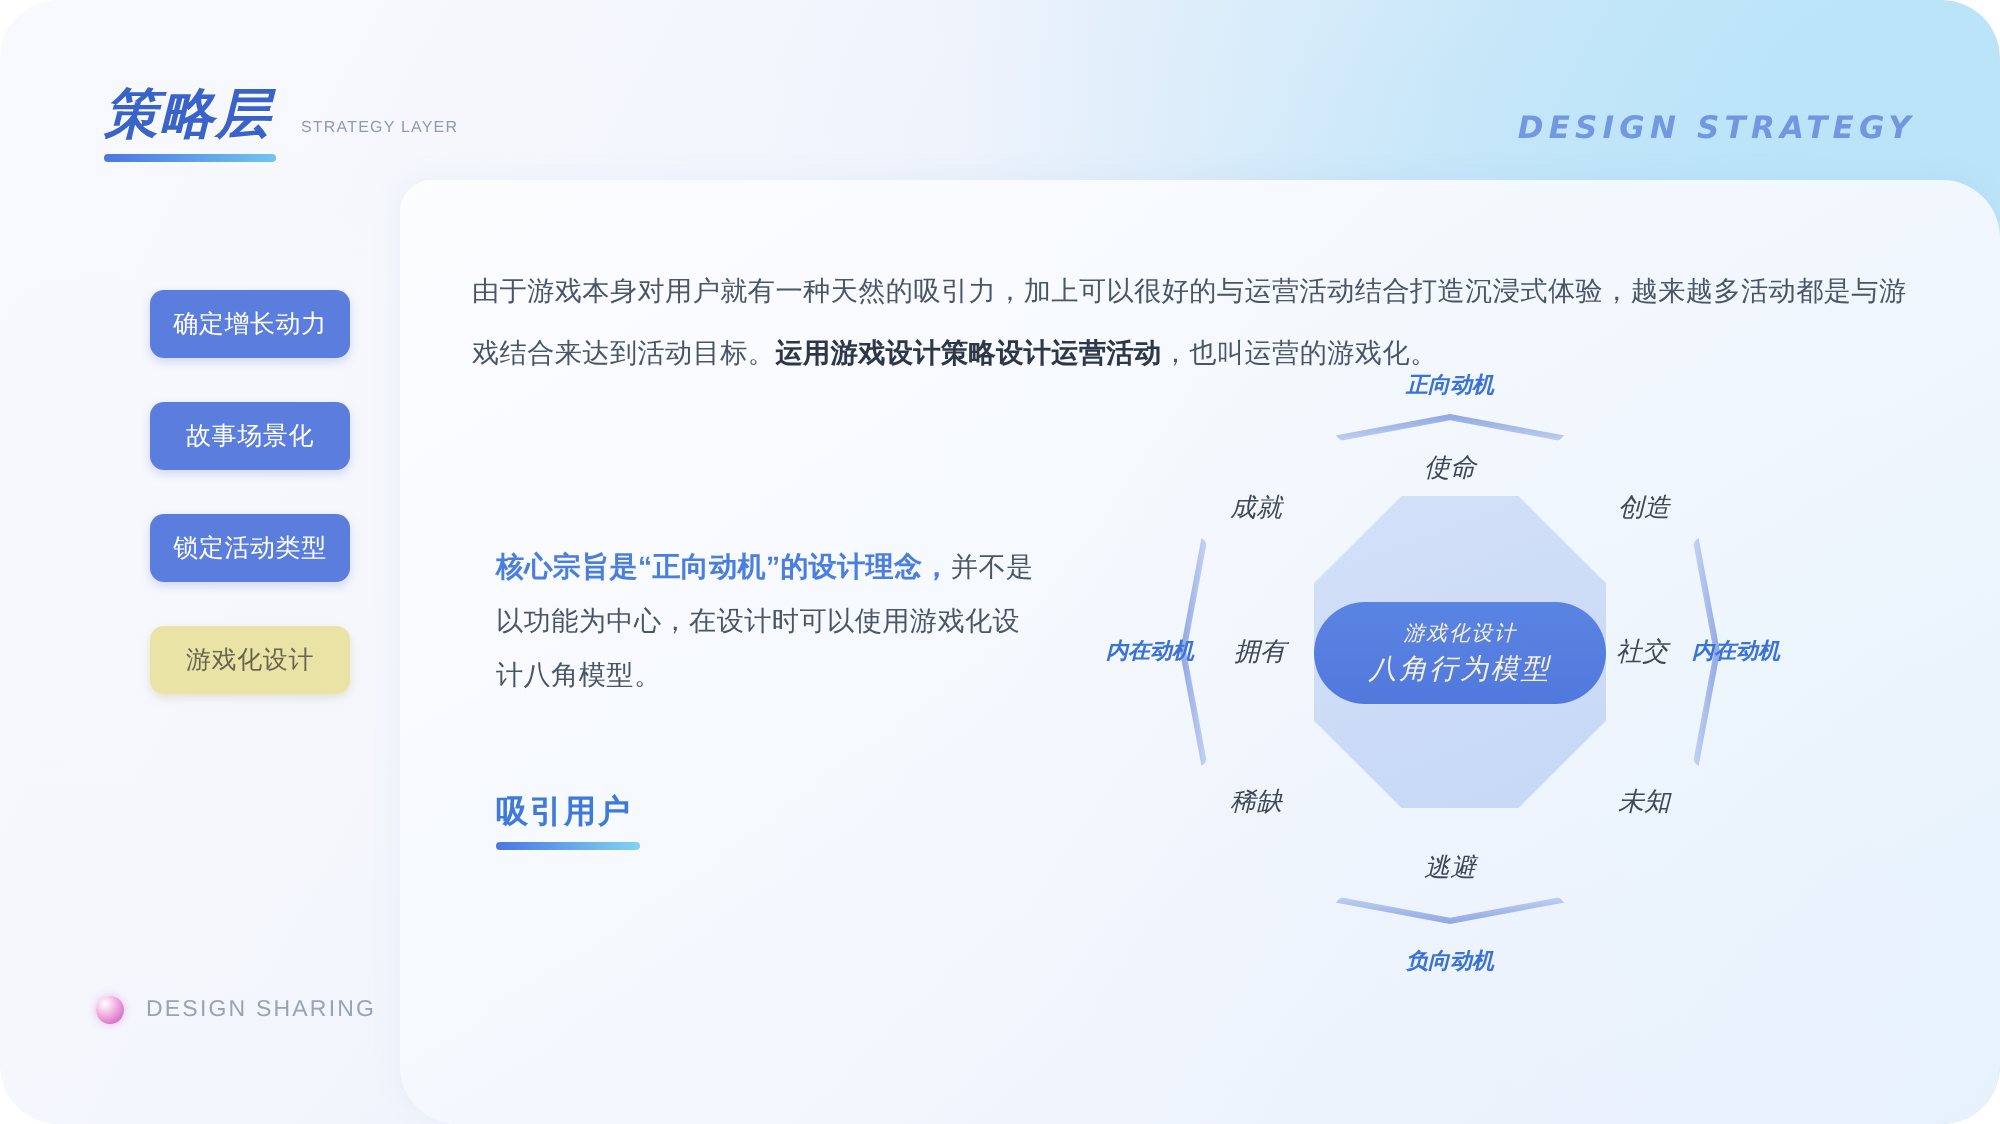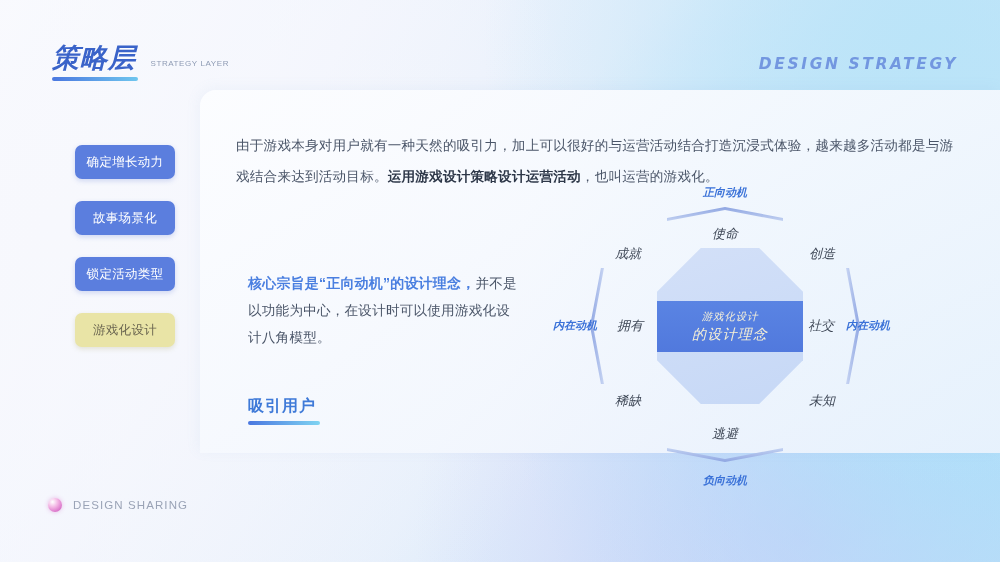--- a/index.html
+++ b/index.html
@@ -1,15 +1,15 @@
 <!DOCTYPE html>
 <html><head>
 <meta charset="utf-8">
 <style>
-  * { margin:0; padding:0; box-sizing:border-box; }
+  * { margin:0; padding:0; box-sizing:border-box;border-radius:29px; }
   html, body {
     width:1000px; height:562px; overflow:hidden;
     font-family:"Liberation Sans", sans-serif;
   }
   #slide {
     position:relative; width:1000px; height:562px; overflow:hidden;
     background:
       radial-gradient(circle at 93% 8%, rgba(186,228,248,.95) 0%, rgba(186,228,248,0) 42%),
       radial-gradient(circle at 97% 62%, rgba(168,224,250,.9) 0%, rgba(168,224,250,0) 45%),
       radial-gradient(circle at 80% 96%, rgba(206,192,246,.55) 0%, rgba(206,192,246,0) 40%),
@@ -63,21 +63,21 @@
   .brand { position:absolute; left:48px; top:498px; display:flex; align-items:center; gap:11px; }
   .brand-dot {
     width:14px; height:14px; border-radius:50%;
     background:radial-gradient(circle at 32% 28%, #ffffff 0%, #f3b6e4 38%, #d86fc8 78%, #b94fb0 100%);
     box-shadow:0 0 4px rgba(216,111,200,.45);
   }
   .brand-txt { font-size:11.5px; letter-spacing:1.1px; color:#9aa3b6; }
 
   
   .card {
-    position:absolute; left:200px; top:90px; width:800px; height:363px;
+    position:absolute; left:200px; top:90px; width:800px; height:472px;
     border-top-left-radius:16px;
     background:linear-gradient(150deg, rgba(252,253,255,.97) 0%, rgba(246,249,254,.93) 45%, rgba(238,244,253,.88) 100%);
     box-shadow:-2px -2px 14px rgba(120,150,200,.07);
   }
 
   .para {
     position:absolute; left:36px; top:40px; width:718px;
     font-size:13.6px; line-height:31px; color:#4a5568; letter-spacing:.2px;
   }
   .para b { color:#2d3748; font-weight:bold; }
@@ -202,21 +202,21 @@
 
       <div class="mlbl mlbl-pos">正向动机</div>
       <div class="mlbl mlbl-neg">负向动机</div>
       <div class="mlbl mlbl-in">内在动机</div>
       <div class="mlbl mlbl-out">内在动机</div>
 
       <div class="octagon"></div>
 
       <div class="core">
         <div class="core-top">游戏化设计</div>
-        <div class="core-bot">的设计理念</div>
+        <div class="core-bot">八角行为模型</div>
       </div>
 
       <div class="lbl lbl-mission">使命</div>
       <div class="lbl lbl-achieve">成就</div>
       <div class="lbl lbl-create">创造</div>
       <div class="lbl lbl-own">拥有</div>
       <div class="lbl lbl-social">社交</div>
       <div class="lbl lbl-scarce">稀缺</div>
       <div class="lbl lbl-unknown">未知</div>
       <div class="lbl lbl-escape">逃避</div>

